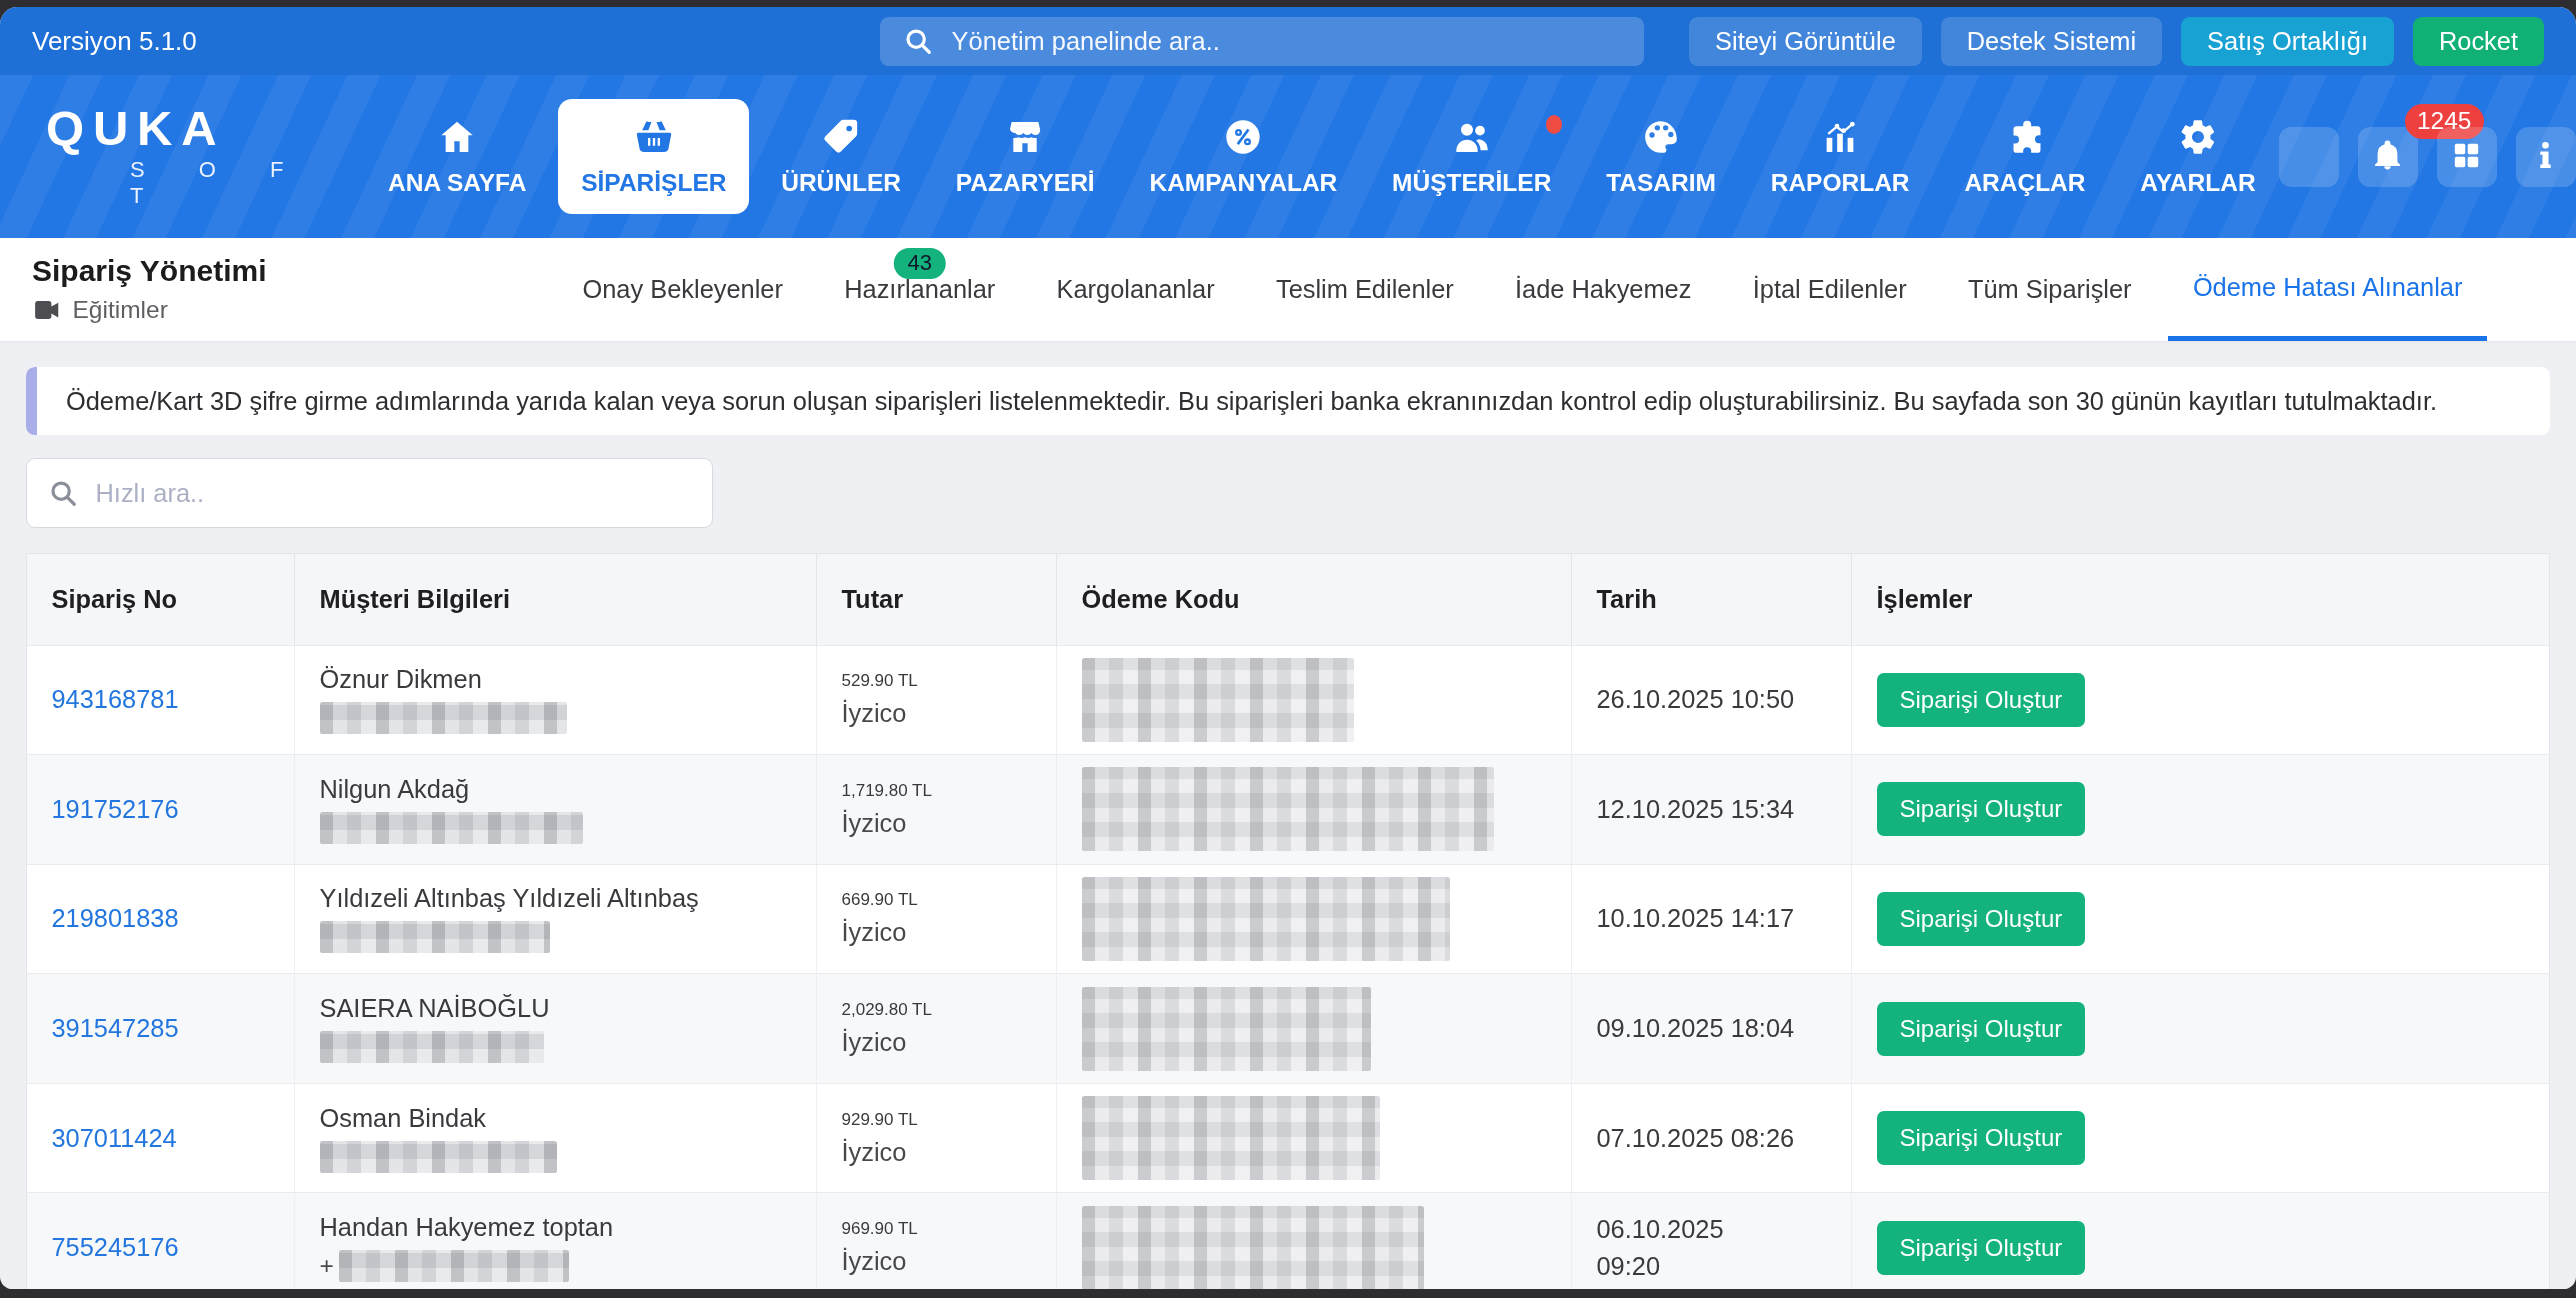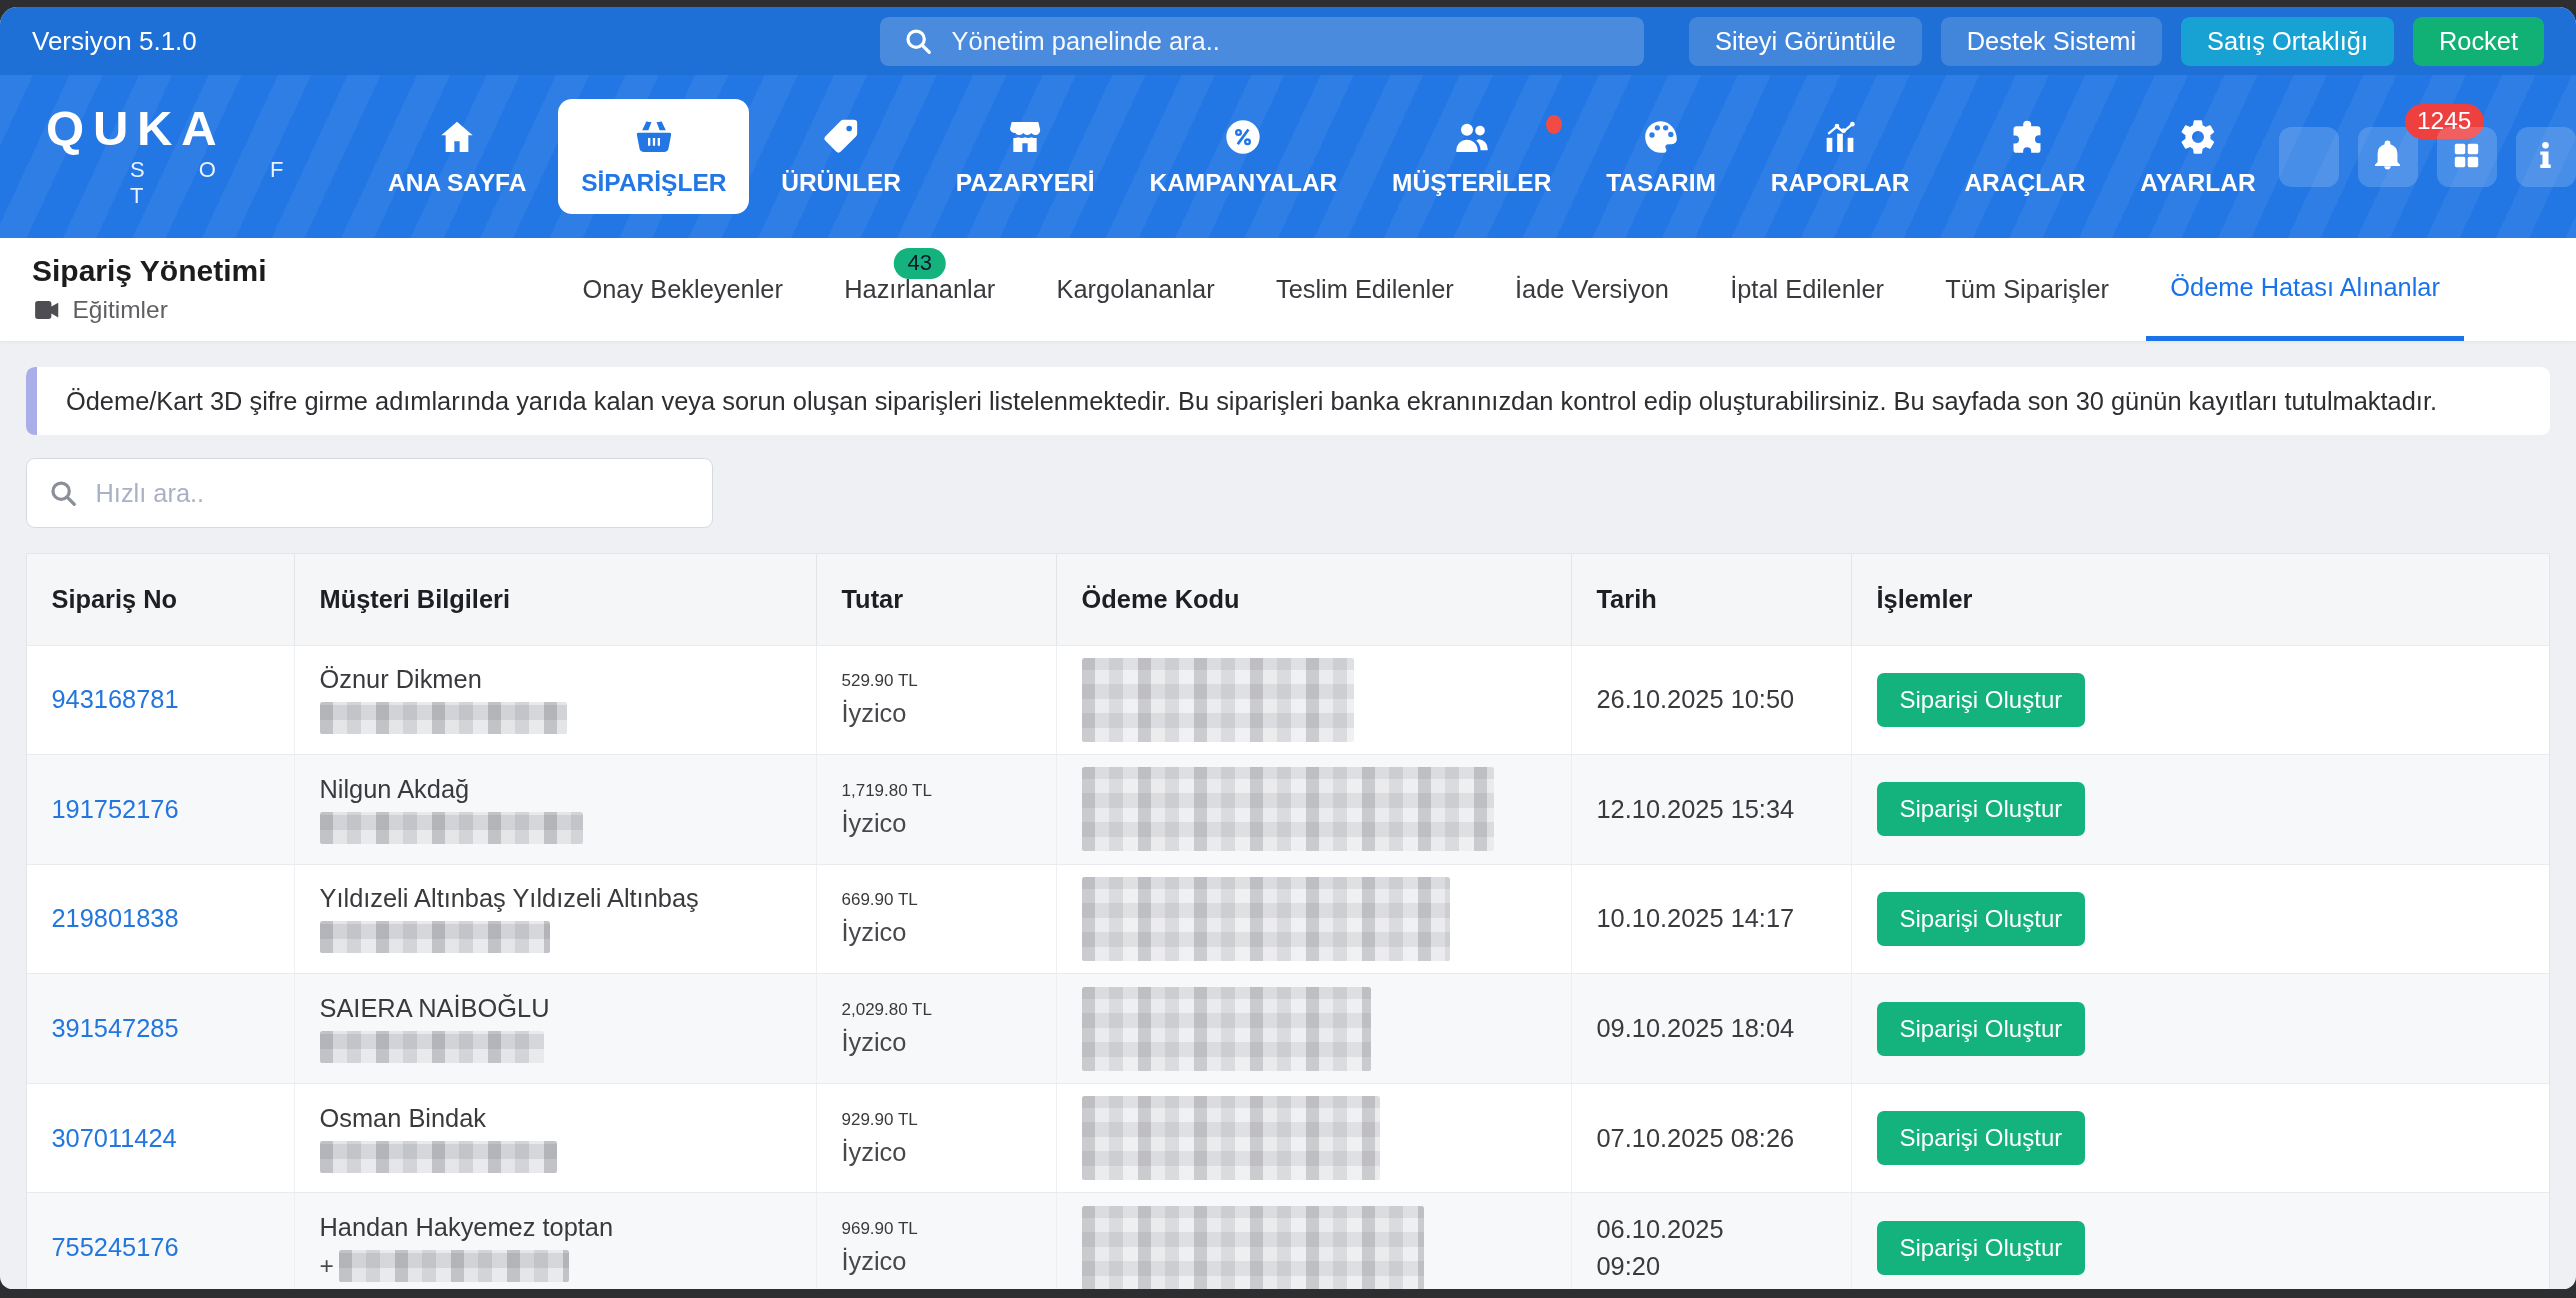--- a/index.html
+++ b/index.html
@@ -325,21 +325,21 @@
     <span class="tab-label">Kargolananlar</span>
   </div>
 
   <div class="tab">
 
     <span class="tab-label">Teslim Edilenler</span>
   </div>
 
   <div class="tab">
 
-    <span class="tab-label">İade Versiyon</span>
+    <span class="tab-label">İade Hakyemez</span>
   </div>
 
   <div class="tab">
 
     <span class="tab-label">İptal Edilenler</span>
   </div>
 
   <div class="tab">
 
     <span class="tab-label">Tüm Siparişler</span>

